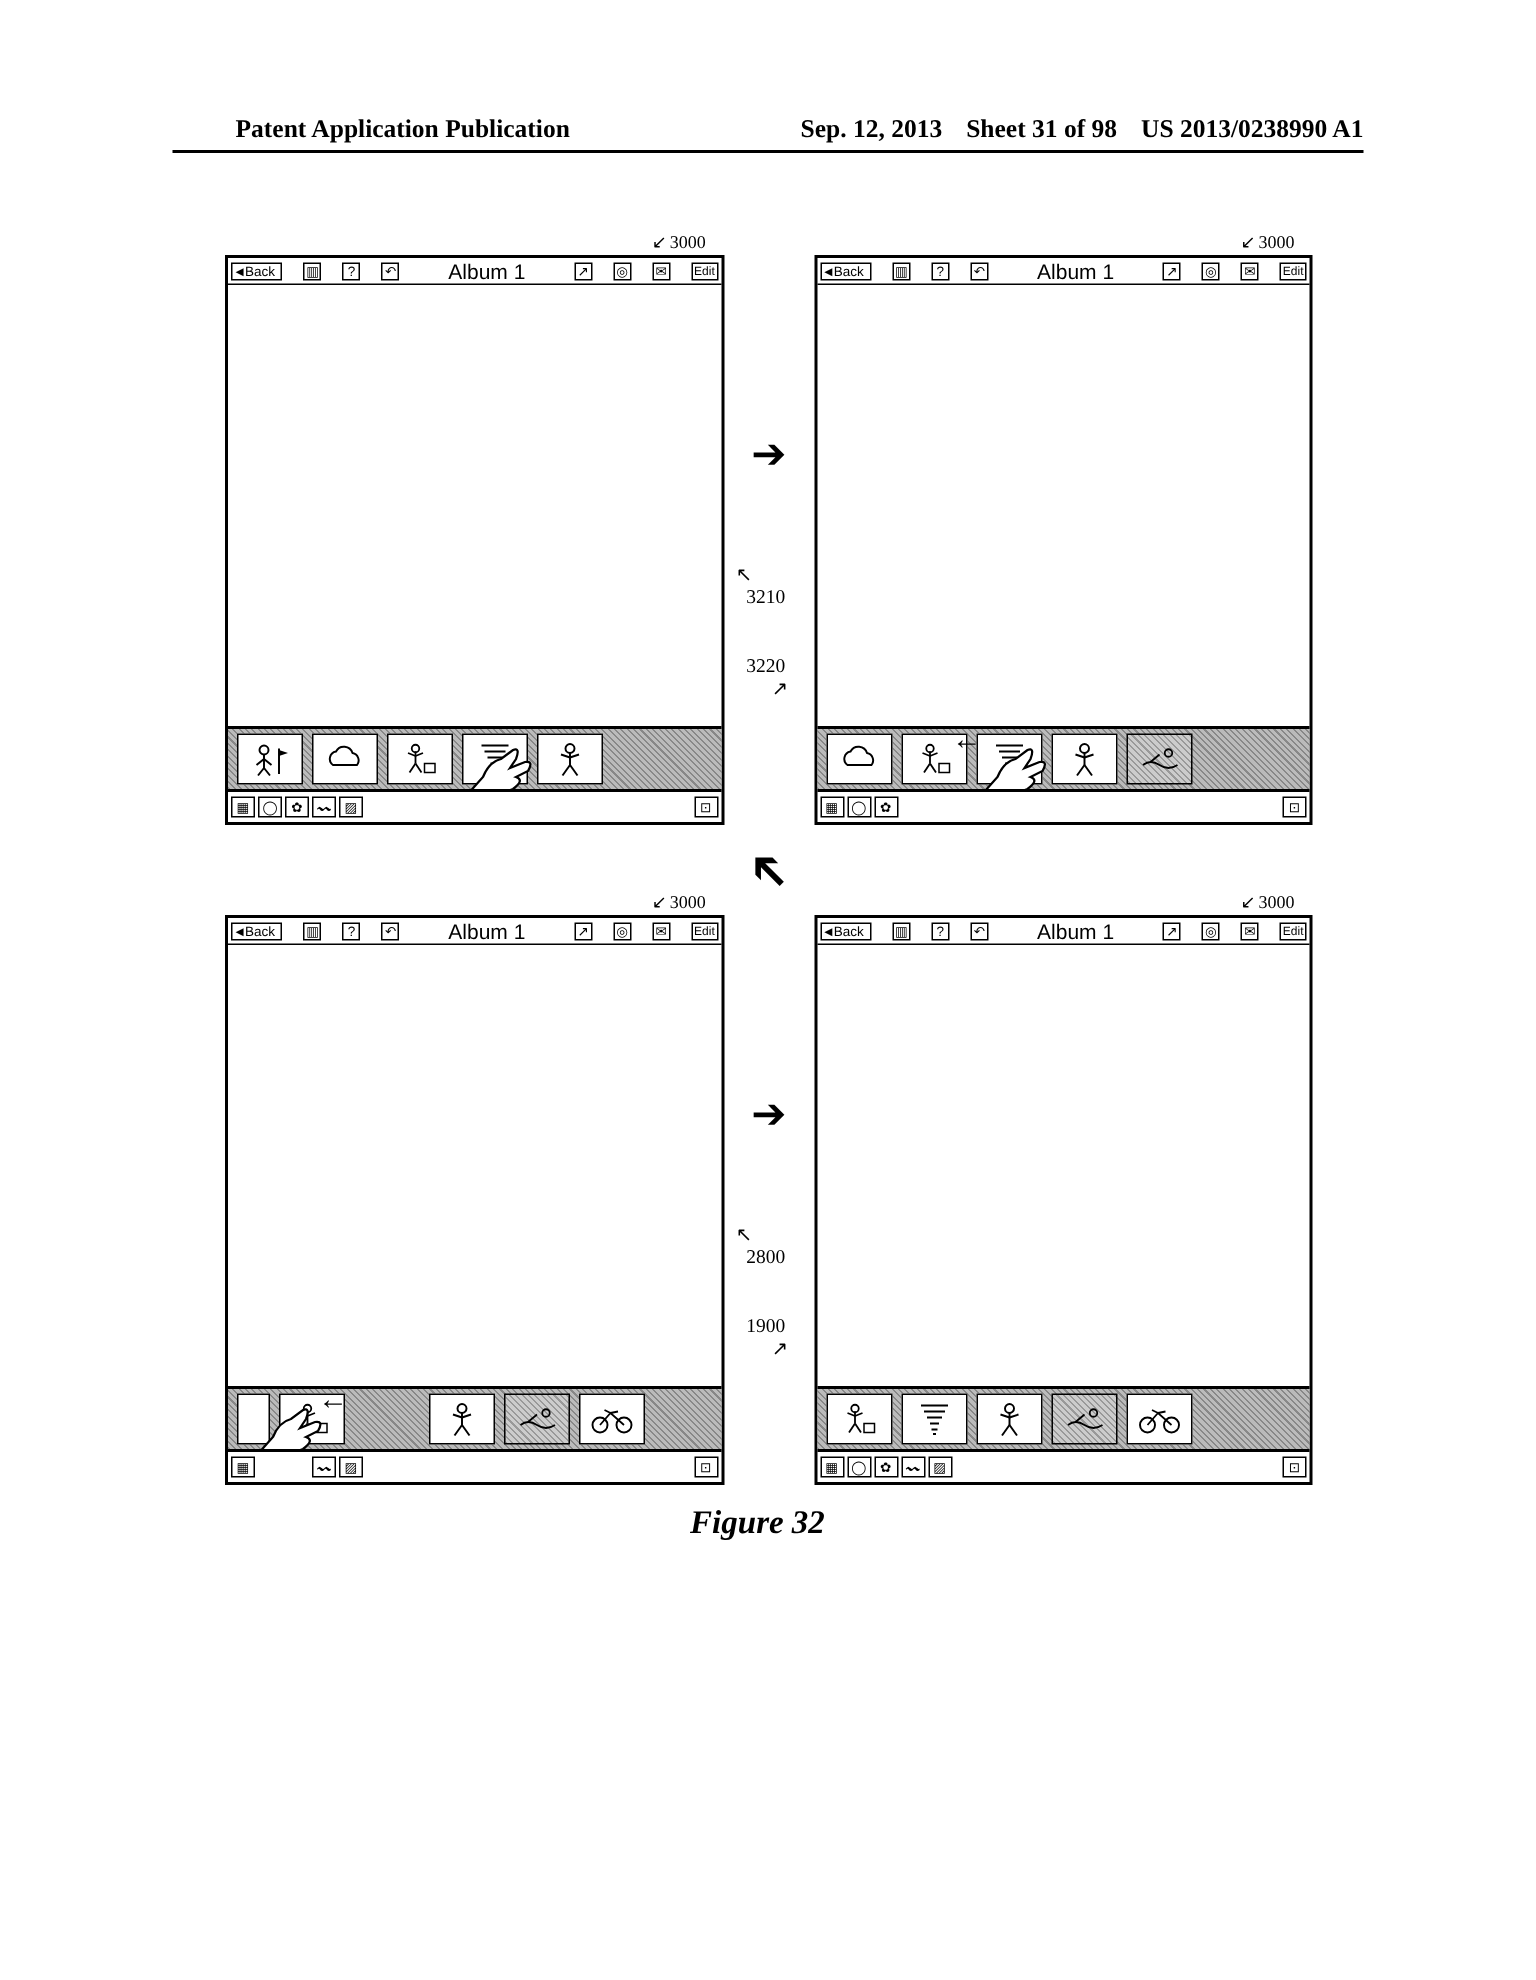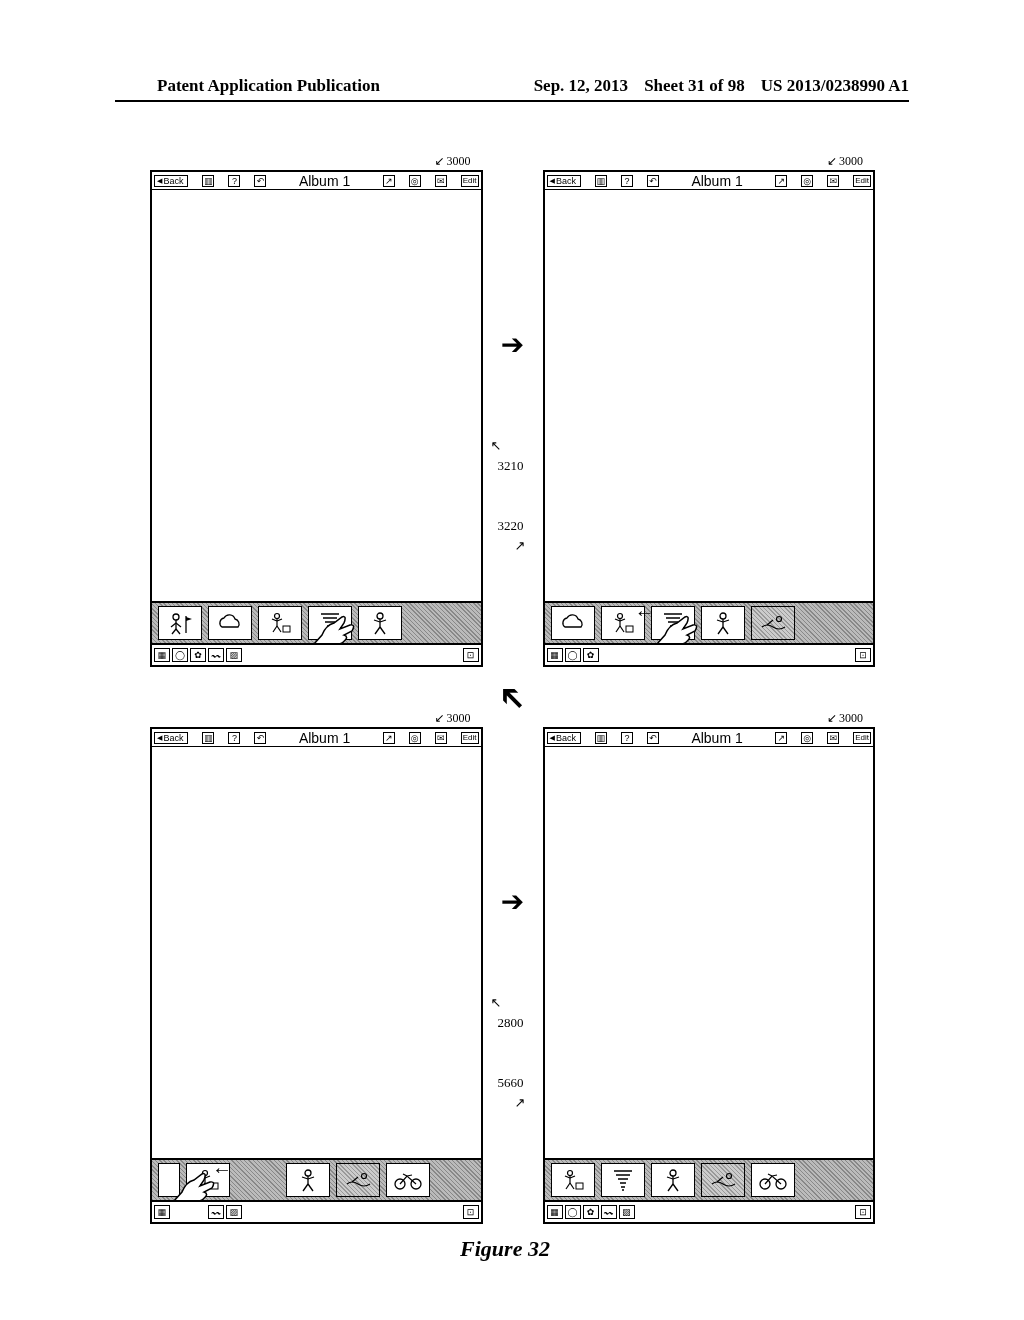--- a/index.html
+++ b/index.html
@@ -27,21 +27,21 @@
     position: absolute;
     top: 100px;
     left: 115px; right: 115px;
     height: 1.5px;
     background: #000;
   }
   .figure-area {
     position: absolute;
     top: 170px; left: 135px;
     width: 740px;
-    height: 1054px;
+    height: 820px;
     padding-left: 15px;
   }
   .grid {
     display: grid;
     grid-template-columns: 1fr 60px 1fr;
     grid-template-rows: 1fr 60px 1fr;
     height: 100%;
   }
   .device {
     border: 2px solid #000;
@@ -424,21 +424,21 @@
           <span class="bbtn">▨</span>
         </span>
         <span class="bbtn lone">⊡</span>
       </div>
     </div>
 
     <div class="middle-col">
       <div class="arrow-right-big">➔</div>
       <div class="callout-mid" style="left:8px; top:54%;">↖</div>
       <div class="callout-mid" style="left:15px; top:58%;">2800</div>
-      <div class="callout-mid" style="left:15px; top:70%;">5660</div>
+      <div class="callout-mid" style="left:15px; top:70%;">1900</div>
       <div class="callout-mid" style="left:32px; top:74%;">↗</div>
     </div>
 
     <div class="device">
       <div class="callout-3000"><span>3000</span></div>
       <div class="toolbar">
         <span class="cluster">
           <span class="btn back">
               <span>Back</span>
             </span>

